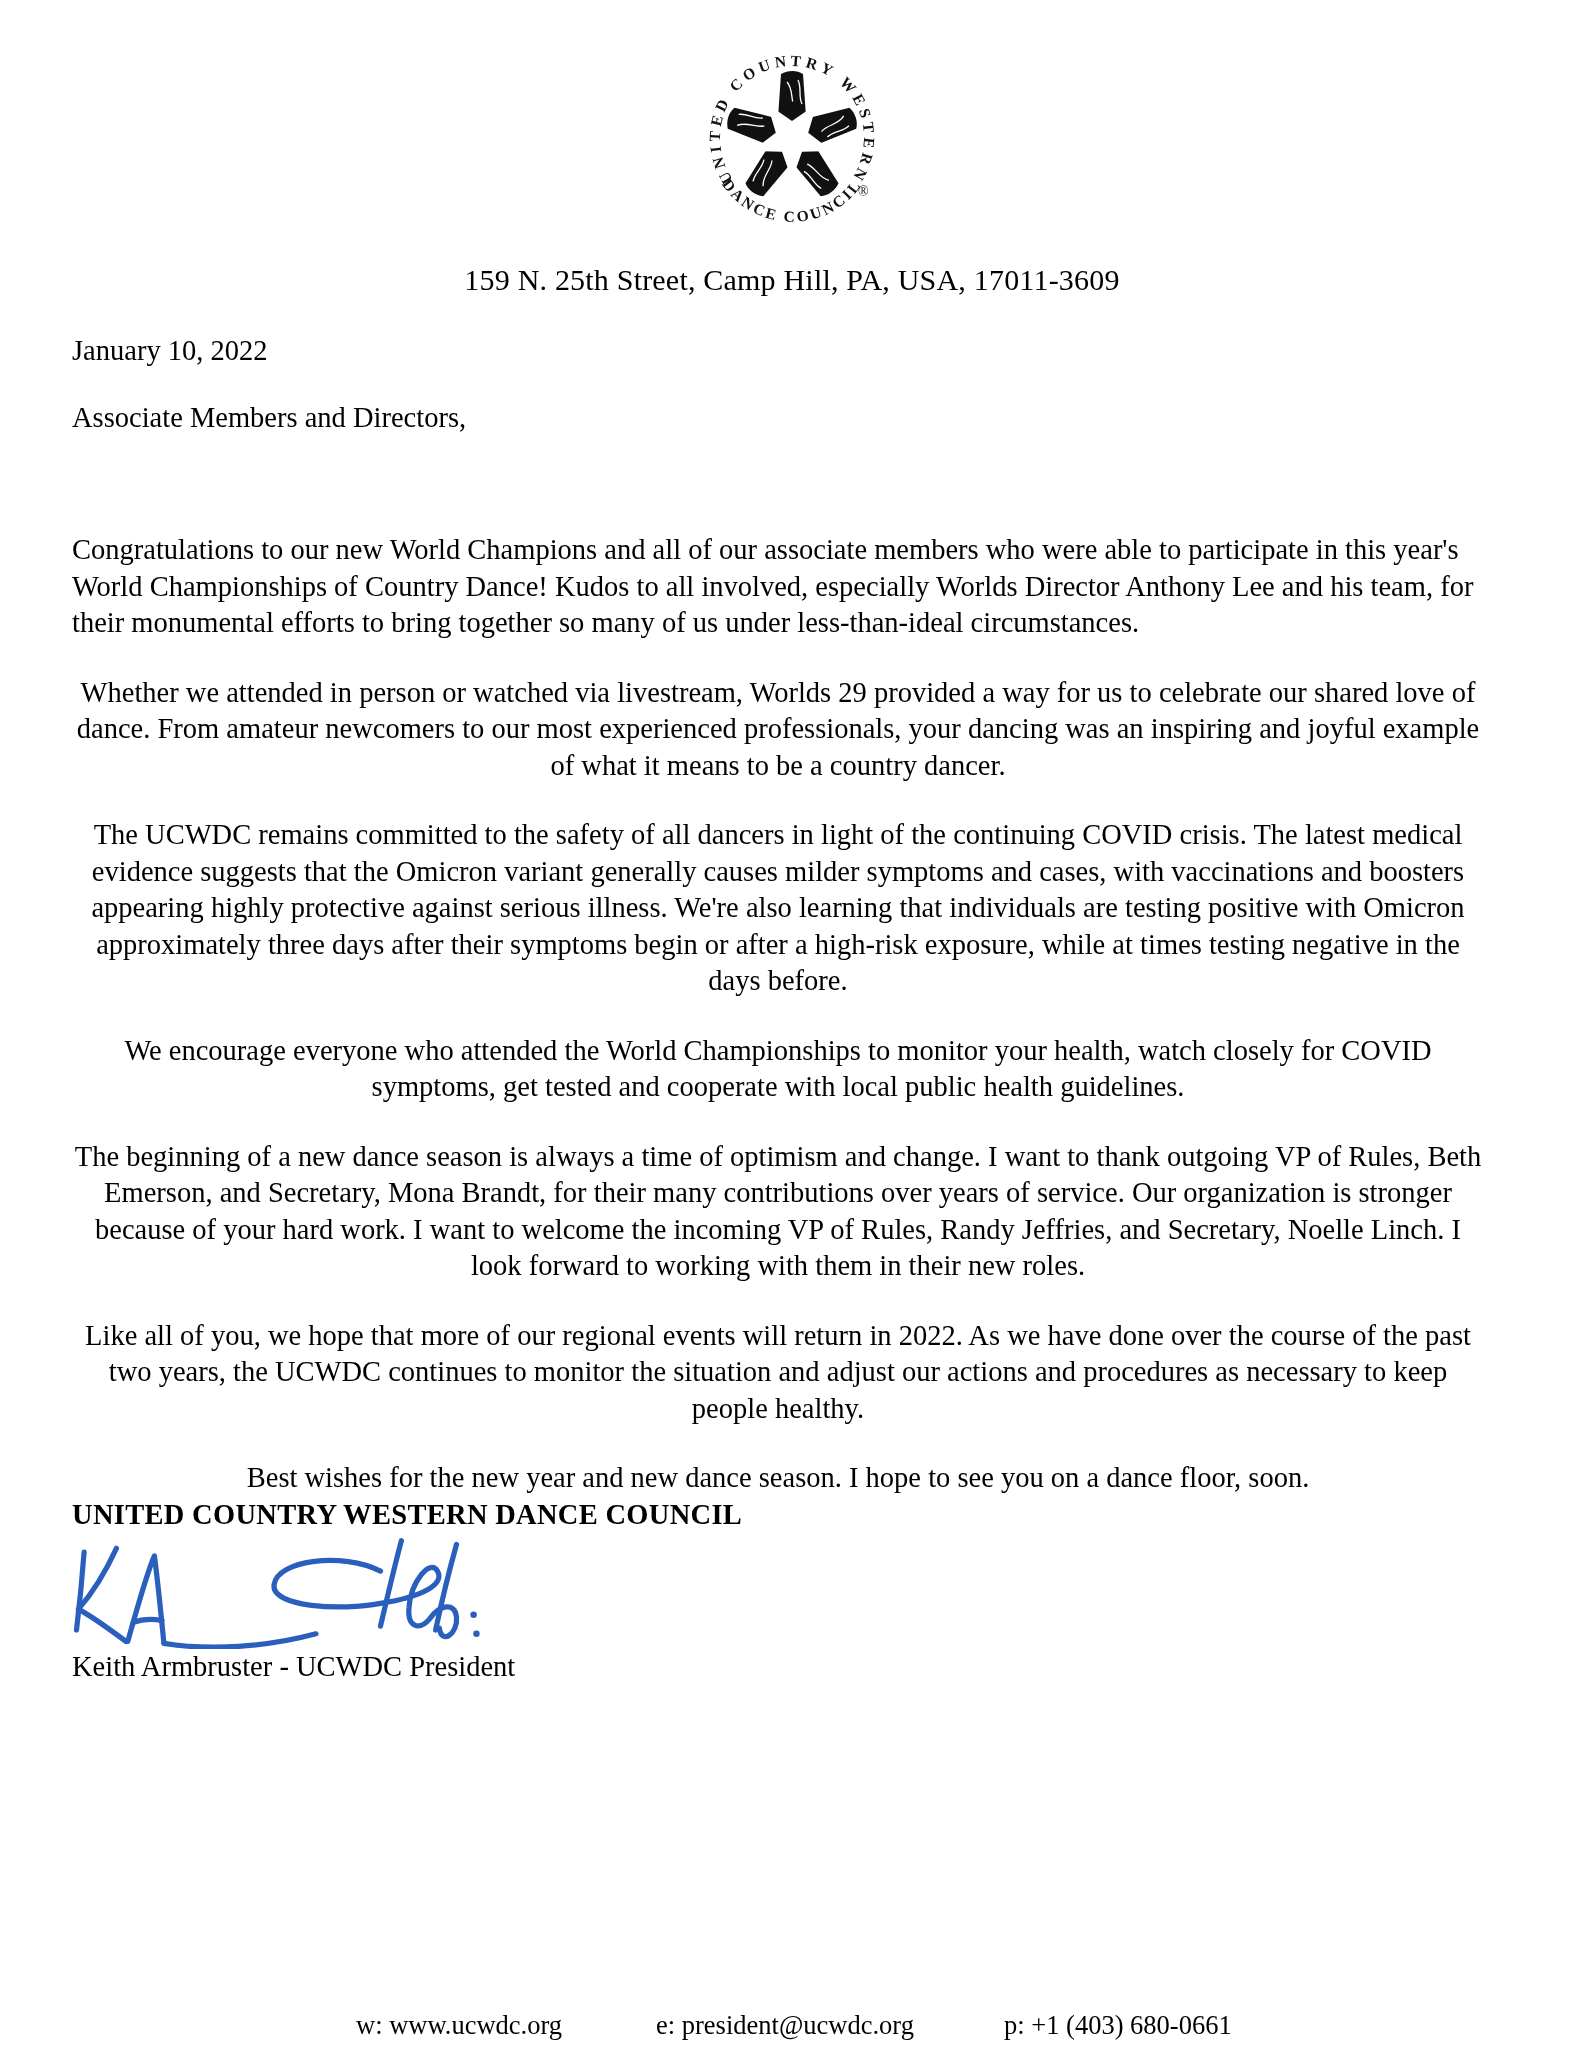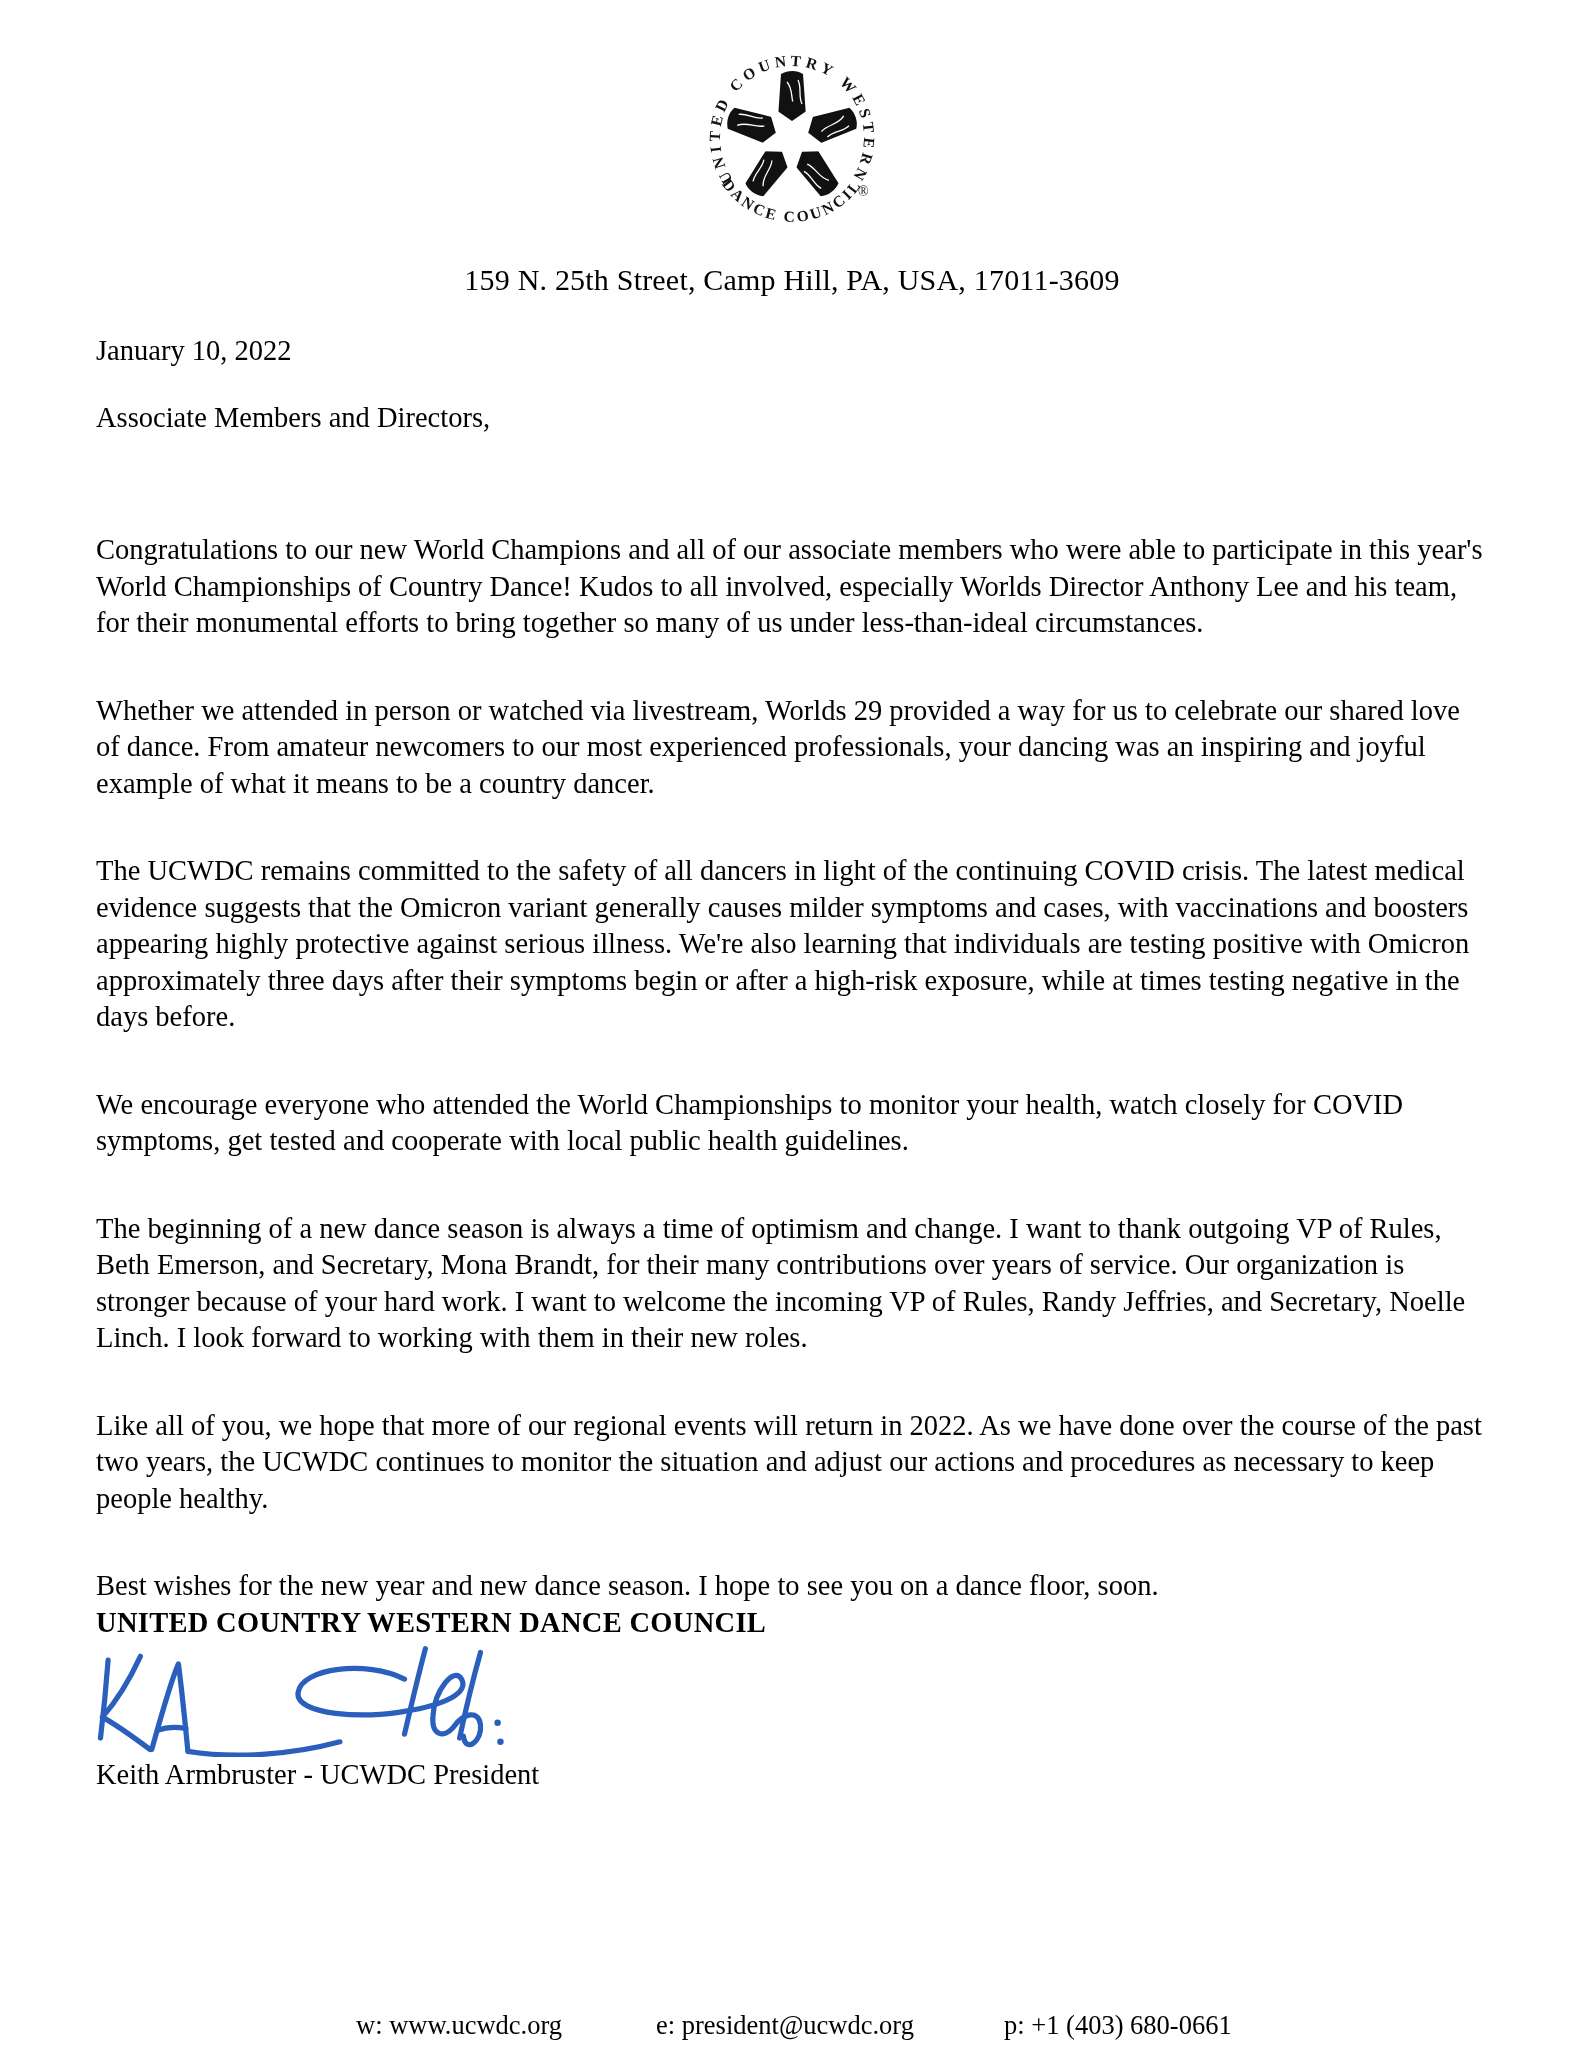--- a/index.html
+++ b/index.html
@@ -33,28 +33,28 @@
     font-size: 14px;
     fill: #111111;
   }
   .address-line {
     text-align: center;
     font-size: 30px;
     margin-top: 20px;
     letter-spacing: 0.2px;
   }
   .content {
-    padding: 0 100px 0 96px;
+    padding: 0 100px 0 72px;
     font-size: 28.5px;
     line-height: 36.5px;
   }
   .date-line { margin-top: 36px; }
   .salutation-line { margin-top: 30px; }
   .para-first { margin-top: 96px; }
-  .para { margin-top: 51px; }
+  .para { margin-top: 33px; text-align: center; }
   .signoff-line { margin-top: 26px; }
   .org-line { font-weight: bold; letter-spacing: 0.3px; }
   .signature-wrap { margin-top: 2px; margin-left: -16px; height: 114px; }
   .signatory-line { margin-top: 0; }
   .footer {
     position: absolute;
     top: 1972px; left: 0;
     width: 1584px;
     font-size: 26.5px;
   }

